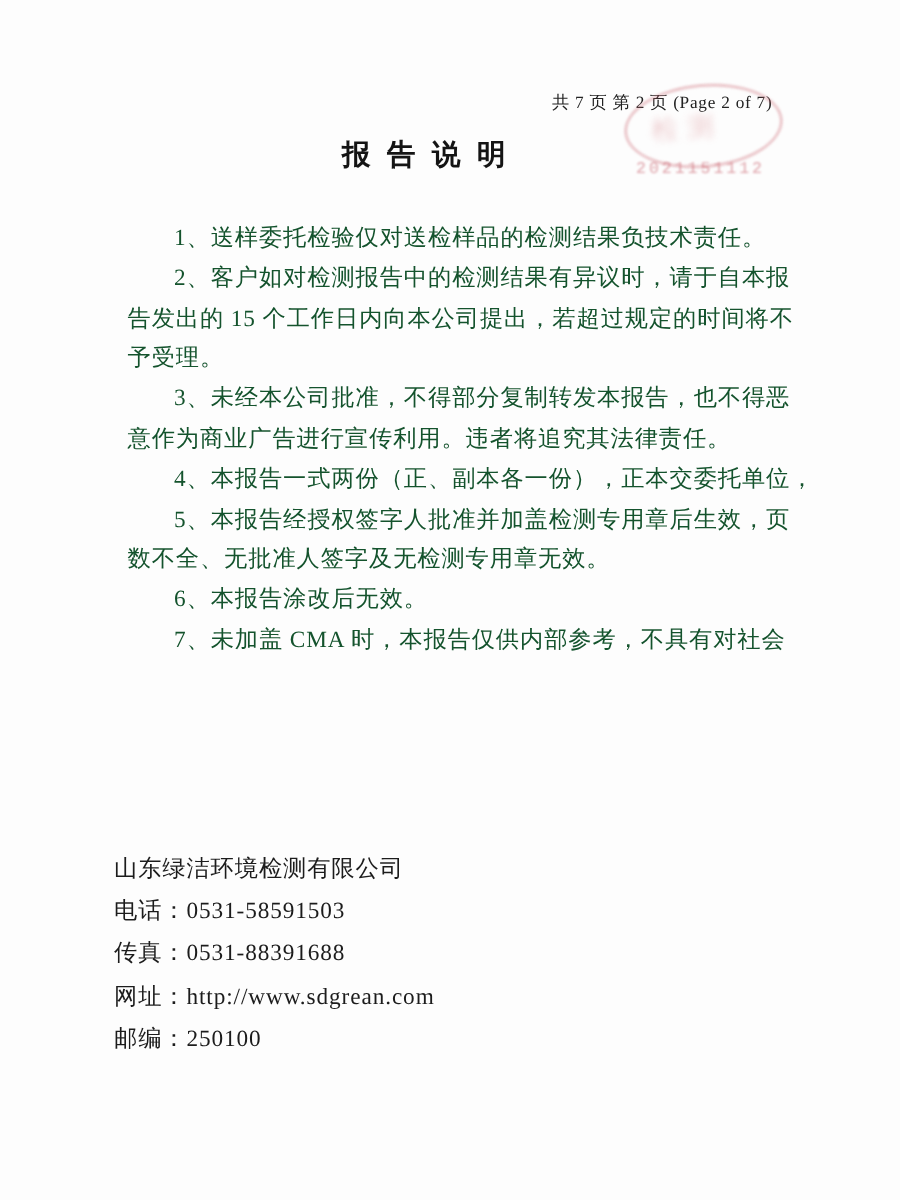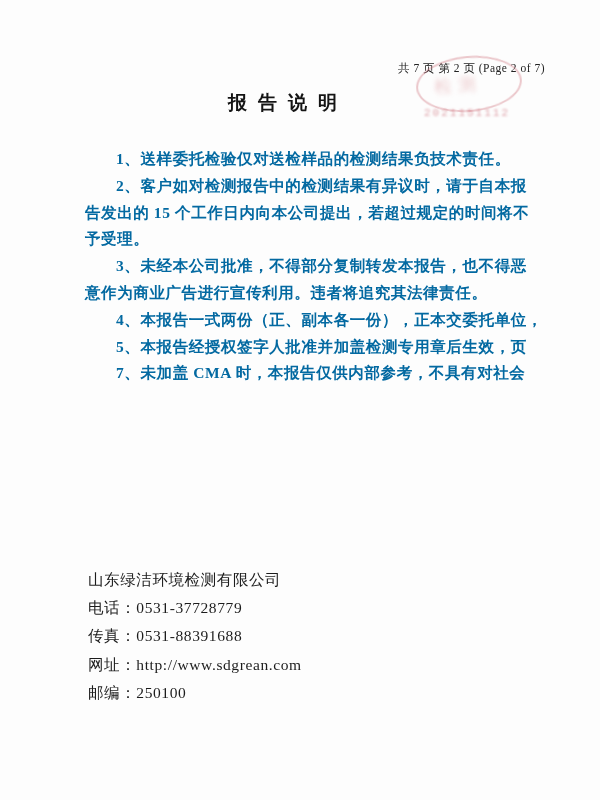--- a/index.html
+++ b/index.html
@@ -10,27 +10,26 @@
     background: #fdfdfd;
     overflow: hidden;
     font-family: "Liberation Serif", "DejaVu Serif", serif;
     color: #1c1c1c;
   }
 
   
   .page-info {
     position: absolute;
     top: 61px;
-    left: 380px;
+    left: 368px;
     width: 165px;
     font-size: 11.5px;
     letter-spacing: 0.5px;
     color: #222;
     white-space: nowrap;
-    text-align: right;
   }
 
   
   .stamp {
     position: absolute;
     left: 416px;
     top: 56px;
     width: 102px;
     height: 52px;
     border: 2.5px solid rgba(205, 110, 122, 0.38);
@@ -83,30 +82,29 @@
     top: 146px;
     left: 85px;
     width: 460px;
   }
   .ln {
     height: 26.8px;
     line-height: 26.8px;
     font-size: 15.5px;
     letter-spacing: 0.6px;
     white-space: nowrap;
-    color: #0369a1;
-    font-weight: bold;
+    color: #14532d;
   }
   .ln.ind { padding-left: 31px; }
 
   
   .footer-block {
     position: absolute;
     top: 566px;
-    left: 88px;
+    left: 76px;
     width: 470px;
   }
   .fln {
     height: 28.2px;
     line-height: 28.2px;
     font-size: 15.5px;
     letter-spacing: 0.6px;
     white-space: nowrap;
     color: #1c1c1c;
   }
@@ -126,24 +124,26 @@
 
   <div class="body-block">
     <div class="ln ind">1、送样委托检验仅对送检样品的检测结果负技术责任。</div>
     <div class="ln ind">2、客户如对检测报告中的检测结果有异议时，请于自本报</div>
     <div class="ln">告发出的 15 个工作日内向本公司提出，若超过规定的时间将不</div>
     <div class="ln">予受理。</div>
     <div class="ln ind">3、未经本公司批准，不得部分复制转发本报告，也不得恶</div>
     <div class="ln">意作为商业广告进行宣传利用。违者将追究其法律责任。</div>
     <div class="ln ind">4、本报告一式两份（正、副本各一份），正本交委托单位，</div>
     <div class="ln ind">5、本报告经授权签字人批准并加盖检测专用章后生效，页</div>
+    <div class="ln">数不全、无批准人签字及无检测专用章无效。</div>
+    <div class="ln ind">6、本报告涂改后无效。</div>
     <div class="ln ind">7、未加盖 CMA 时，本报告仅供内部参考，不具有对社会</div>
   </div>
 
   <div class="footer-block">
     <div class="fln">山东绿洁环境检测有限公司</div>
-    <div class="fln">电话：0531-37728779</div>
+    <div class="fln">电话：0531-58591503</div>
     <div class="fln">传真：0531-88391688</div>
     <div class="fln">网址：http://www.sdgrean.com</div>
     <div class="fln">邮编：250100</div>
   </div>
 
 </div>
 
 </body></html>

